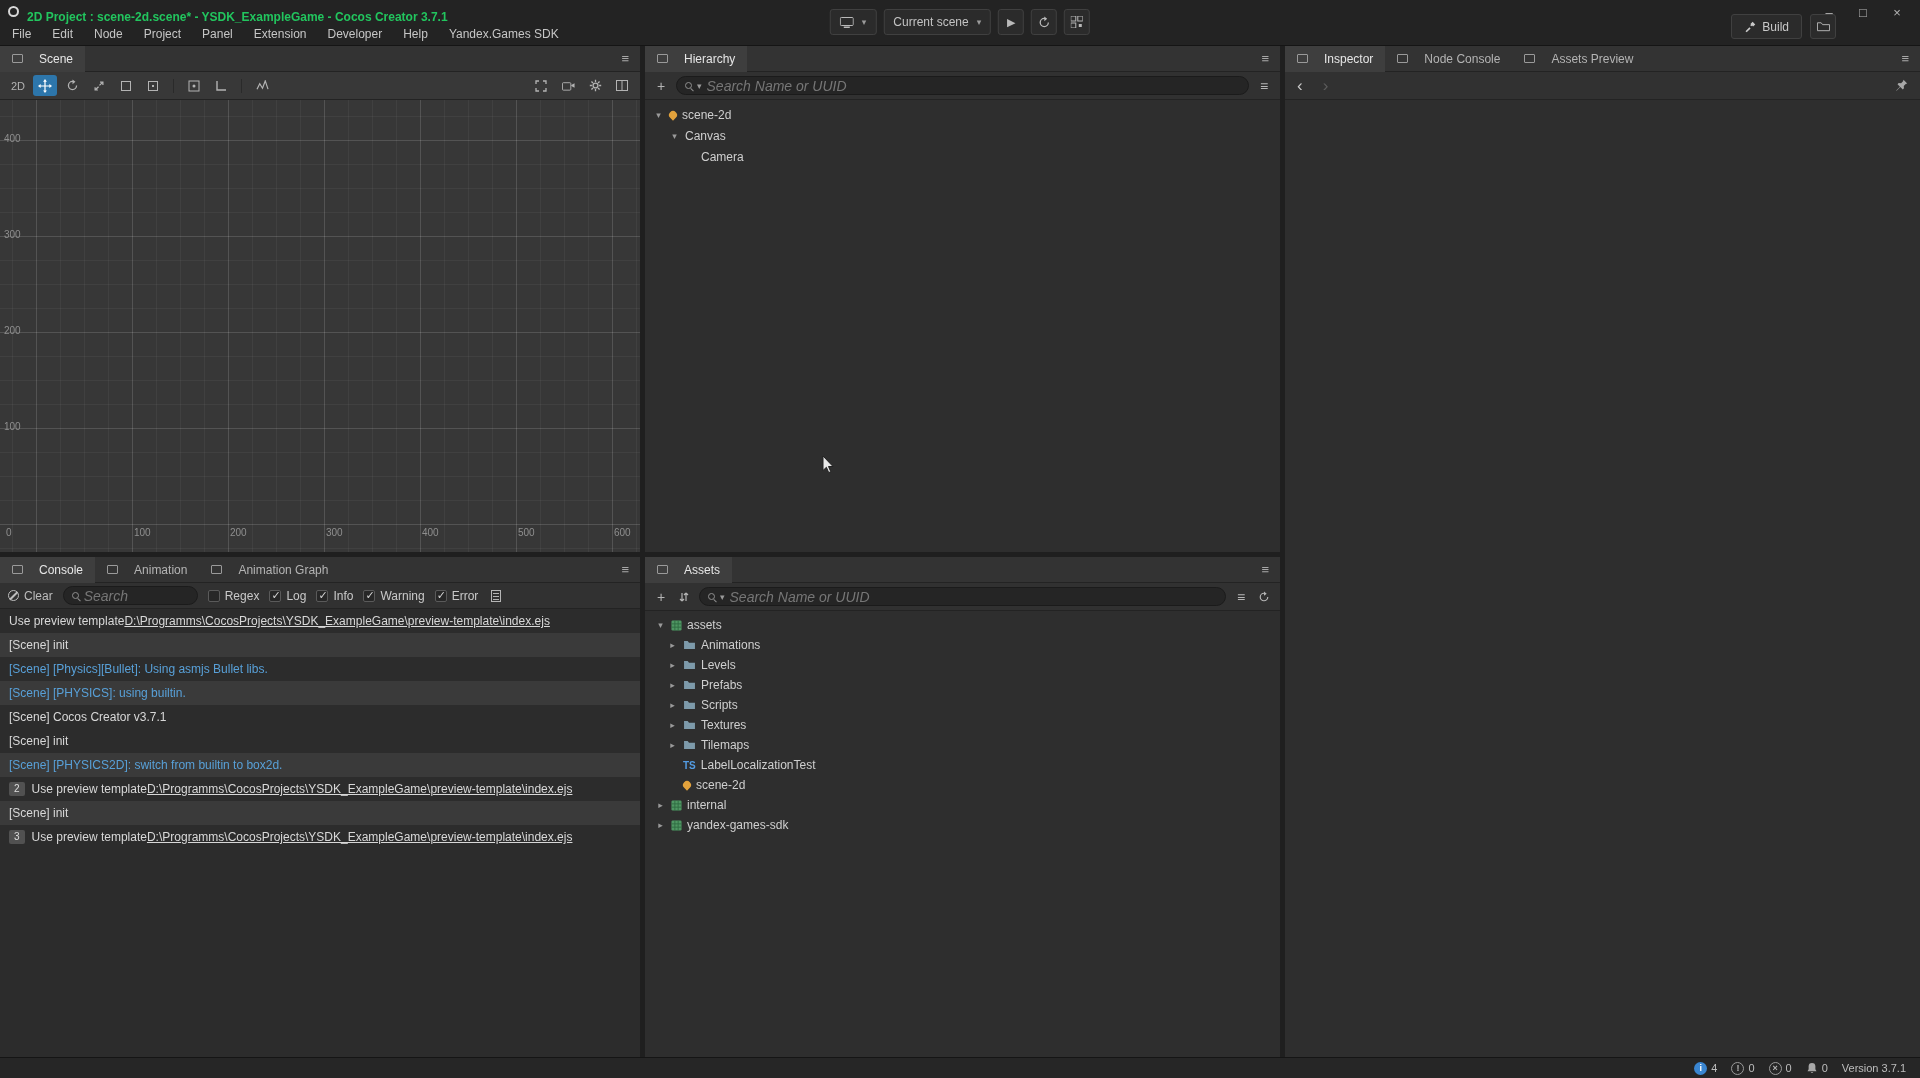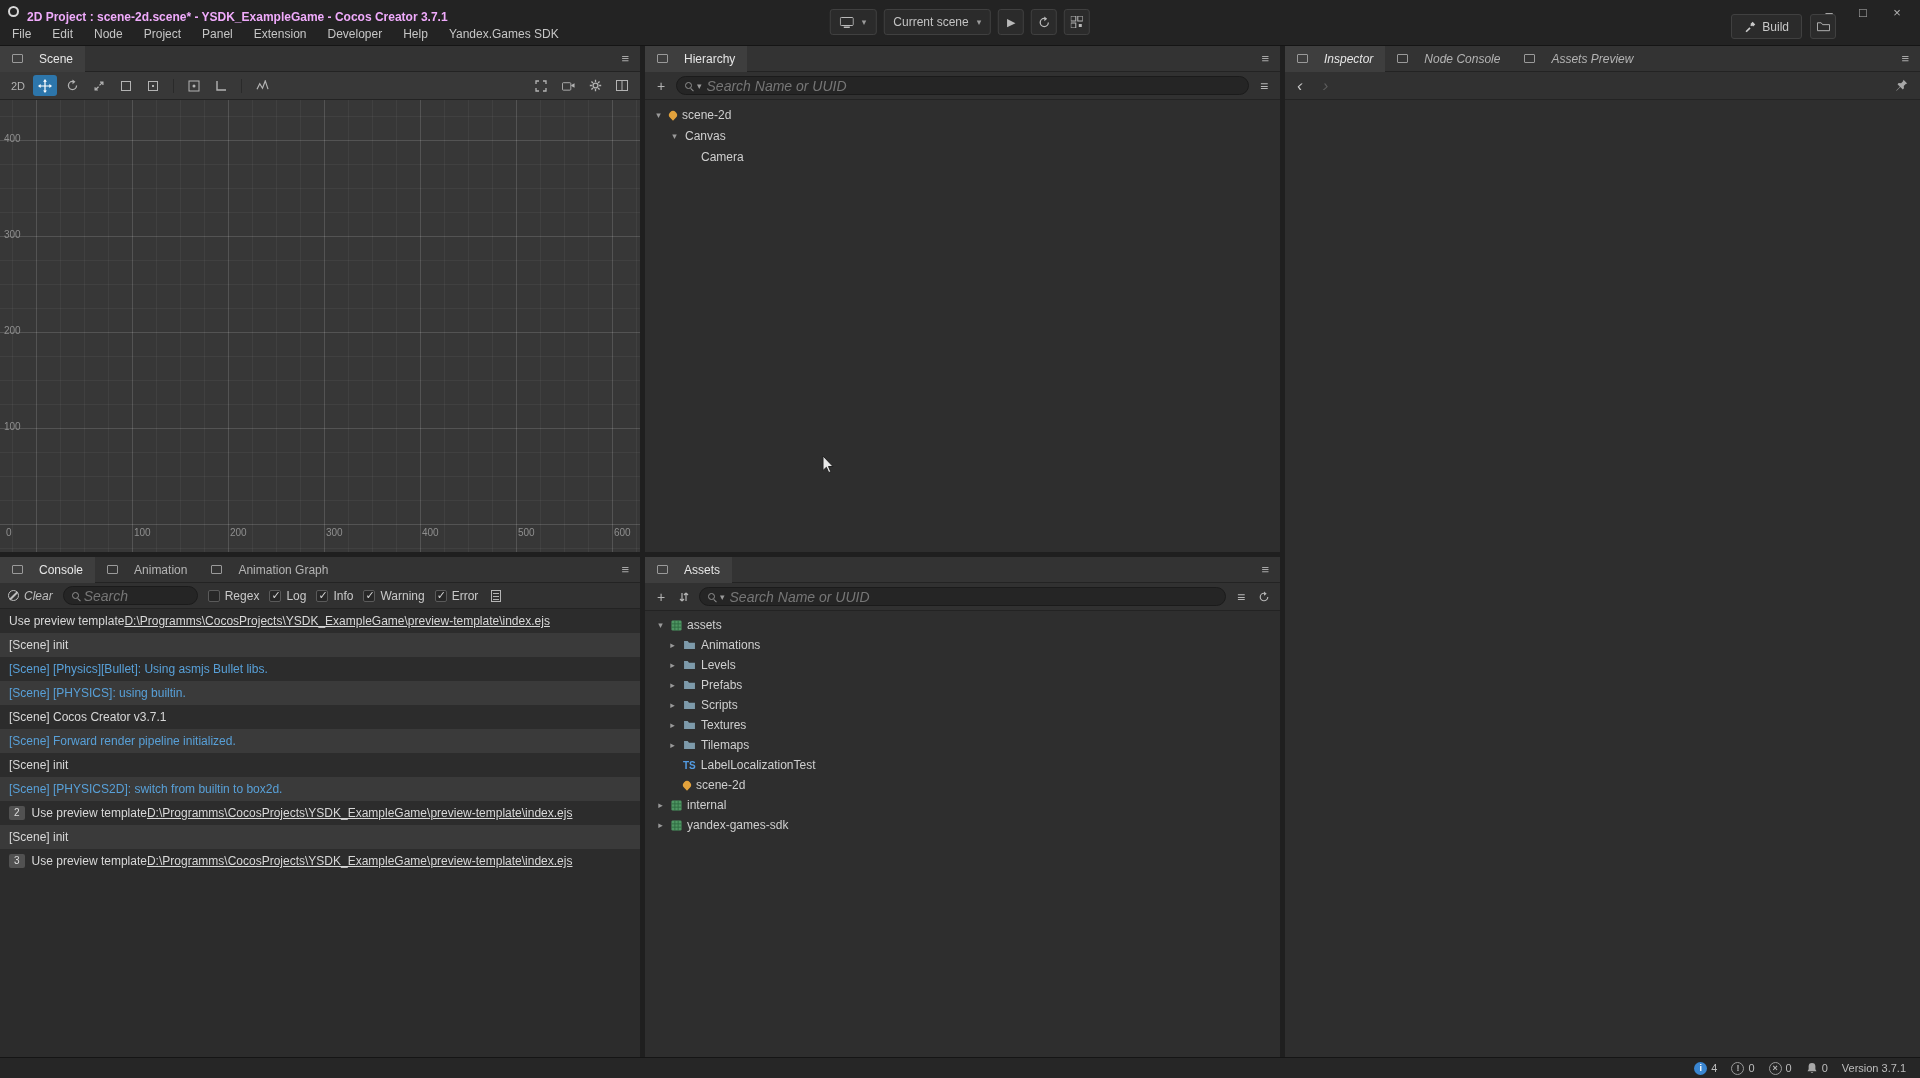--- a/index.html
+++ b/index.html
@@ -4,21 +4,21 @@
 <style>
   *{margin:0;padding:0;box-sizing:border-box;}
   html,body{width:1920px;height:1078px;overflow:hidden;background:#1f1f1f;}
   body{font-family:"Liberation Sans",sans-serif;font-size:12px;color:#c9c9c9;position:relative;}
   .app{position:absolute;inset:0;}
 
   
   .topchrome{position:absolute;left:0;top:0;width:1920px;height:46px;background:#232323;border-bottom:1px solid #151515;}
   .titlebar-row{height:22px;display:flex;align-items:center;gap:8px;padding:0 8px;}
   .logo{width:11px;height:11px;border:2px solid #d8d8d8;border-radius:50%;flex:0 0 auto;}
-  .title{font-weight:bold;color:#f0abfc;white-space:nowrap;margin-top:12px;}
+  .title{font-weight:bold;color:#22c55e;white-space:nowrap;margin-top:12px;}
   .winctl{position:absolute;right:6px;top:0;height:24px;display:flex;align-items:center;}
   .winbtn{width:34px;text-align:center;color:#b5b5b5;font-size:13px;cursor:default;}
   .menubar{height:24px;display:flex;align-items:center;gap:21px;padding:0 12px;color:#c6c6c6;}
   .menu-item{cursor:default;white-space:nowrap;}
 
   .runbar{position:absolute;left:50%;top:9px;transform:translateX(-50%);display:flex;align-items:center;gap:7px;}
   .run-ctl{height:26px;background:#2b2b2b;border:1px solid #404040;border-radius:3px;display:flex;align-items:center;gap:8px;padding:0 9px;color:#c3c3c3;}
   .caret{font-size:9px;color:#9a9a9a;}
   .run-btn{width:26px;height:26px;background:#2b2b2b;border:1px solid #404040;border-radius:3px;display:flex;align-items:center;justify-content:center;color:#b9b9b9;font-size:11px;}
   .run-btn svg{display:block;}
@@ -48,21 +48,21 @@
       linear-gradient(to right, rgba(255,255,255,0.10) 1px, transparent 1px),
       linear-gradient(to bottom, rgba(255,255,255,0.10) 1px, transparent 1px),
       linear-gradient(to right, rgba(255,255,255,0.045) 1px, transparent 1px),
       linear-gradient(to bottom, rgba(255,255,255,0.045) 1px, transparent 1px);
     background-size:96px 96px,96px 96px,24px 24px,24px 24px;
     background-position:36px 0,0 40px,12px 0,0 16px;}
   .ruler-label{position:absolute;font-size:10px;color:#8f8f8f;}
 
   
   .console-toolbar{height:26px;background:#313131;border-bottom:1px solid #232323;display:flex;align-items:center;gap:10px;padding:0 8px;flex:0 0 auto;}
-  .clear-btn{display:flex;align-items:center;gap:5px;color:#bdbdbd;font-style:italic;}
+  .clear-btn{display:flex;align-items:center;gap:5px;color:#bdbdbd;}
   .i-clear{width:11px;height:11px;border:1.5px solid currentColor;border-radius:50%;position:relative;}
   .i-clear::after{content:"";position:absolute;left:-1px;top:4px;width:11px;height:1.5px;background:currentColor;transform:rotate(-45deg);}
   .search-box{height:19px;background:#252525;border:1px solid #1b1b1b;border-radius:10px;display:flex;align-items:center;gap:5px;padding:0 8px;}
   .console-search{width:135px;}
   .i-search{width:7px;height:7px;border:1.4px solid #8f8f8f;border-radius:50%;position:relative;flex:0 0 auto;}
   .i-search::after{content:"";position:absolute;left:5px;top:5px;width:4px;height:1.4px;background:#8f8f8f;transform:rotate(45deg);transform-origin:0 0;}
   input{background:transparent;border:none;outline:none;color:#cccccc;font-size:14px;width:100%;font-family:"Liberation Sans",sans-serif;}
   input::placeholder{color:#767676;font-style:italic;}
   .filter{display:flex;align-items:center;gap:5px;cursor:default;}
   .checkbox{width:12px;height:12px;background:#272727;border:1px solid #5a5a5a;border-radius:2px;position:relative;}
@@ -110,21 +110,21 @@
   .sicon.err{border:1px solid #9a9a9a;color:#b5b5b5;}
   .sicon.err::after{content:"×";}
 
   .cursor{position:absolute;left:822px;top:455px;}
 
   
   .scene-panel{left:0;top:46px;width:640px;height:506px;}
   .console-panel{left:0;top:557px;width:640px;height:500px;}
   .hierarchy-panel{left:645px;top:46px;width:635px;height:506px;}
   .assets-panel{left:645px;top:557px;width:635px;height:500px;}
-  .inspector-panel{left:1285px;top:46px;width:635px;height:1011px;font-style:italic;}
+  .inspector-panel{left:1285px;top:46px;width:635px;height:1011px;}
 </style>
 </head>
 <body>
 
 <div class="app">
 
   <header class="topchrome">
     <div class="titlebar-row">
       <span class="logo"></span>
       <span class="title">2D Project : scene-2d.scene* - YSDK_ExampleGame - Cocos Creator 3.7.1</span>
@@ -338,23 +338,20 @@
         </div>
       <div class="log-row engine">
           <span>[Scene] [Physics][Bullet]: Using asmjs Bullet libs.</span>
         </div>
       <div class="log-row alt engine">
           <span>[Scene] [PHYSICS]: using builtin.</span>
         </div>
       <div class="log-row">
           <span>[Scene] Cocos Creator v3.7.1</span>
         </div>
-      <div class="log-row alt engine">
-          <span>[Scene] Forward render pipeline initialized.</span>
-        </div>
       <div class="log-row">
           <span>[Scene] init</span>
         </div>
       <div class="log-row alt engine">
           <span>[Scene] [PHYSICS2D]: switch from builtin to box2d.</span>
         </div>
       <div class="log-row">
           <span class="log-badge">2</span>
           <span>Use preview template </span>
           <span class="log-link">D:\Programms\CocosProjects\YSDK_ExampleGame\preview-template\index.ejs</span>

